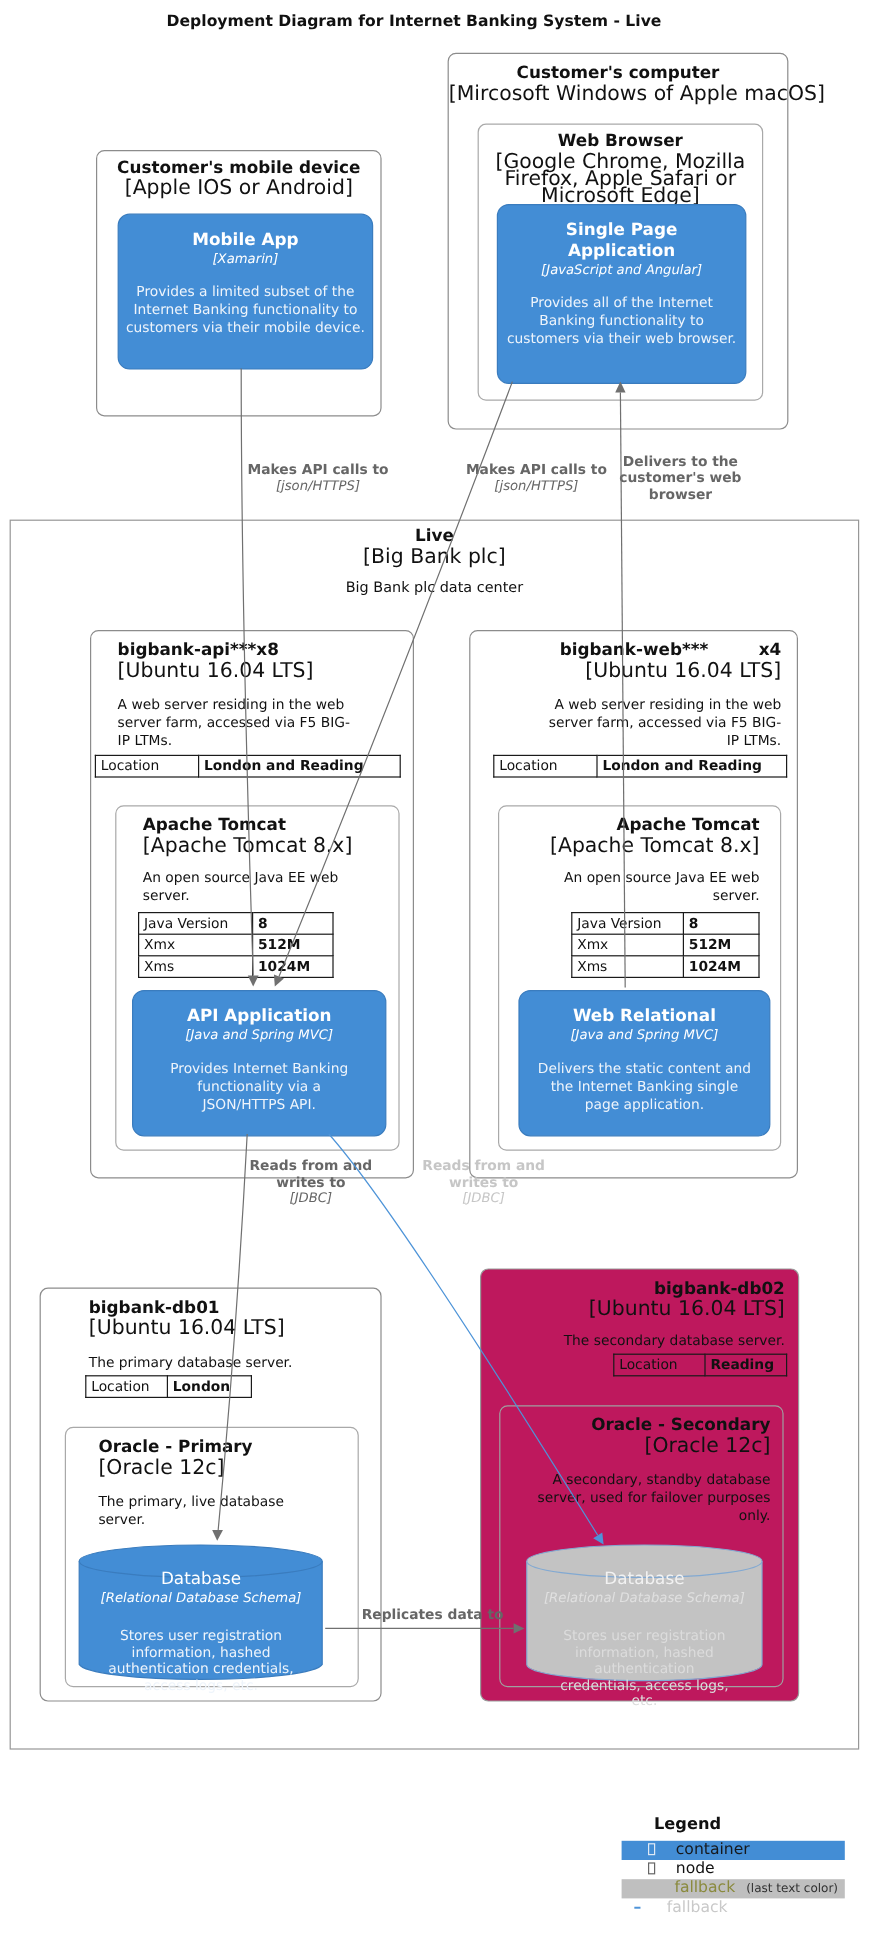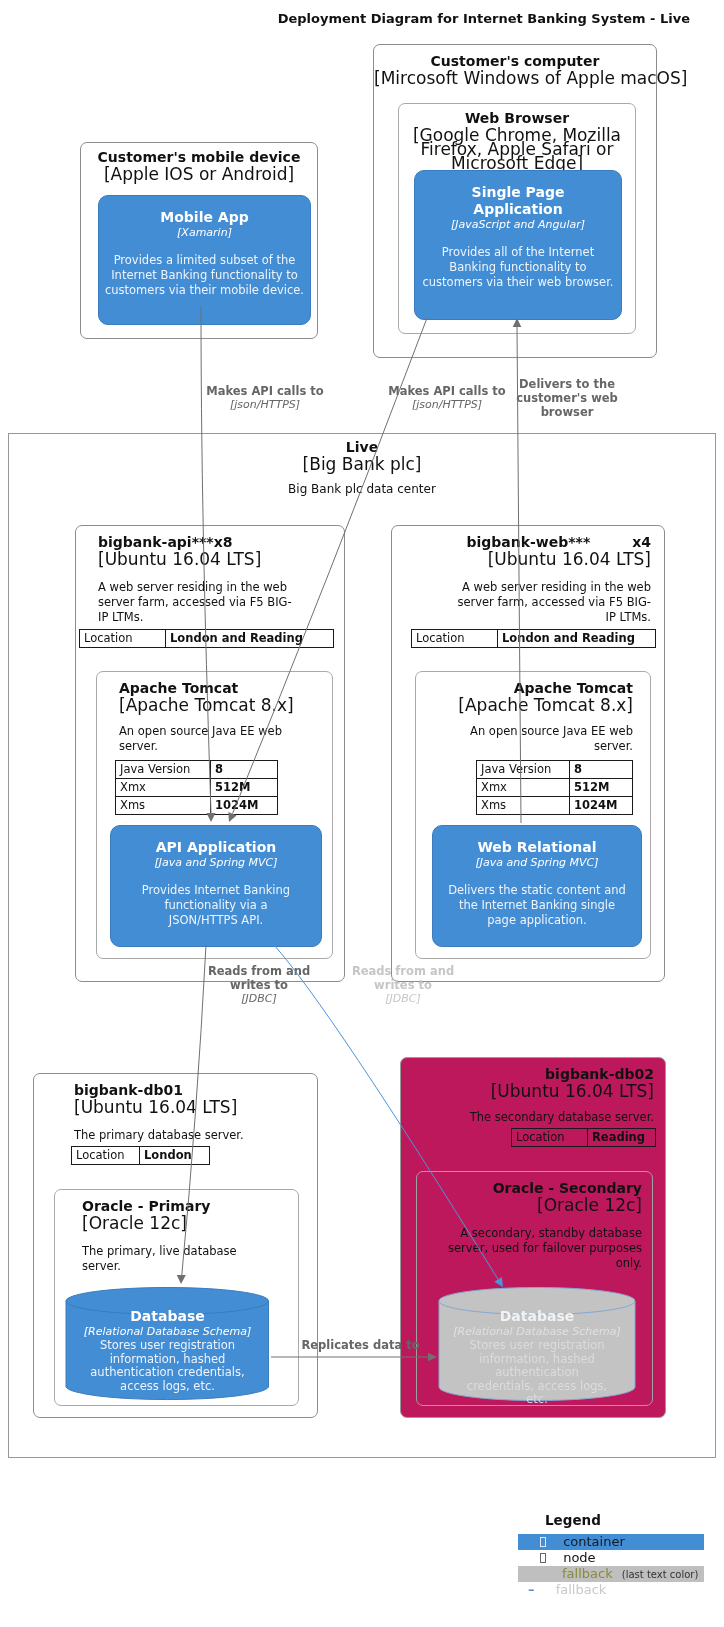--- a/index.html
+++ b/index.html
@@ -19,49 +19,49 @@
   .btitle{font-size:14px;font-weight:bold;line-height:17px;padding-top:13px}
   .bsub{font-size:11px;font-style:italic;line-height:14px}
   .bdesc{font-size:11.5px;line-height:15px;margin-top:13px;color:#eef4fb}
   table.kv{position:absolute;border-collapse:collapse;font-size:11.5px;background:transparent}
   table.kv td{border:1px solid #1a1a1a;padding:0 4px;line-height:17px;white-space:nowrap}
   table.kv td.v{font-weight:bold}
   .elabel{position:absolute;text-align:center;font-size:11.5px;font-weight:bold;color:#666;line-height:14px}
   .eproto{font-size:11px;font-style:italic;font-weight:normal;line-height:14px}
   .faded{color:#c6c6c6}
   .cyl-text{position:absolute;left:0;right:0;text-align:center}
-  .cyl-title{font-size:14px;font-weight:bold;line-height:17px}
+  .cyl-title{font-size:14px;font-weight:normal;line-height:17px}
   .cyl-sub{font-size:11px;font-style:italic;line-height:14px}
-  .cyl-desc{font-size:11.5px;line-height:13.5px;margin-top:0;padding:0 24px}
+  .cyl-desc{font-size:11.5px;line-height:13.5px;margin-top:18px;padding:0 24px}
   .legend-row{position:absolute;left:518px;width:186px;height:16px;font-size:13px;line-height:16px;white-space:nowrap}
   .tofu{display:inline-block;width:6px;height:10px;border:1px solid #777;vertical-align:-1px}
   svg.edges{position:absolute;left:0;top:0;pointer-events:none;z-index:40}
 </style>
 </head>
 <body>
 
-<div class="abs ntitle tcenter" style="left:0;top:10px;width:690px;font-size:13px;text-align:right">Deployment Diagram for Internet Banking System - Live</div>
+<div class="abs ntitle tcenter" style="left:0;top:10px;width:690px;font-size:13px;text-align:center">Deployment Diagram for Internet Banking System - Live</div>
 
 <div class="node" style="left:373px;top:44px;width:284px;height:314px">
   <div class="ntitle tcenter" style="left:0;right:0;top:8px">Customer's computer</div>
   <div class="nsub tcenter" style="left:0;right:0;top:26px">[Mircosoft Windows of Apple macOS]</div>
 
   <div class="inner" style="left:24px;top:58px;width:238px;height:231px">
     <div class="ntitle tcenter" style="left:0;right:0;top:6px">Web Browser</div>
     <div class="nsub tcenter" style="left:10px;right:10px;top:24px;white-space:normal">[Google Chrome, Mozilla Firefox, Apple Safari or Microsoft Edge]</div>
 
     <div class="blue" style="left:15px;top:66px;width:208px;height:150px">
       <div class="btitle" style="max-width:160px;margin:0 auto">Single Page Application</div>
       <div class="bsub">[JavaScript and Angular]</div>
       <div class="bdesc" style="padding:0 6px">Provides all of the Internet Banking functionality to customers via their web browser.</div>
     </div>
   </div>
 </div>
 
-<div class="node" style="left:80px;top:142px;width:238px;height:197px">
+<div class="node" style="left:80px;top:125px;width:238px;height:222px">
   <div class="ntitle tcenter" style="left:0;right:0;top:6px">Customer's mobile device</div>
   <div class="nsub tcenter" style="left:0;right:0;top:24px">[Apple IOS or Android]</div>
 
   <div class="blue" style="left:17px;top:52px;width:213px;height:130px">
     <div class="btitle">Mobile App</div>
     <div class="bsub">[Xamarin]</div>
     <div class="bdesc" style="padding:0 4px">Provides a limited subset of the Internet Banking functionality to customers via their mobile device.</div>
   </div>
 </div>
 

